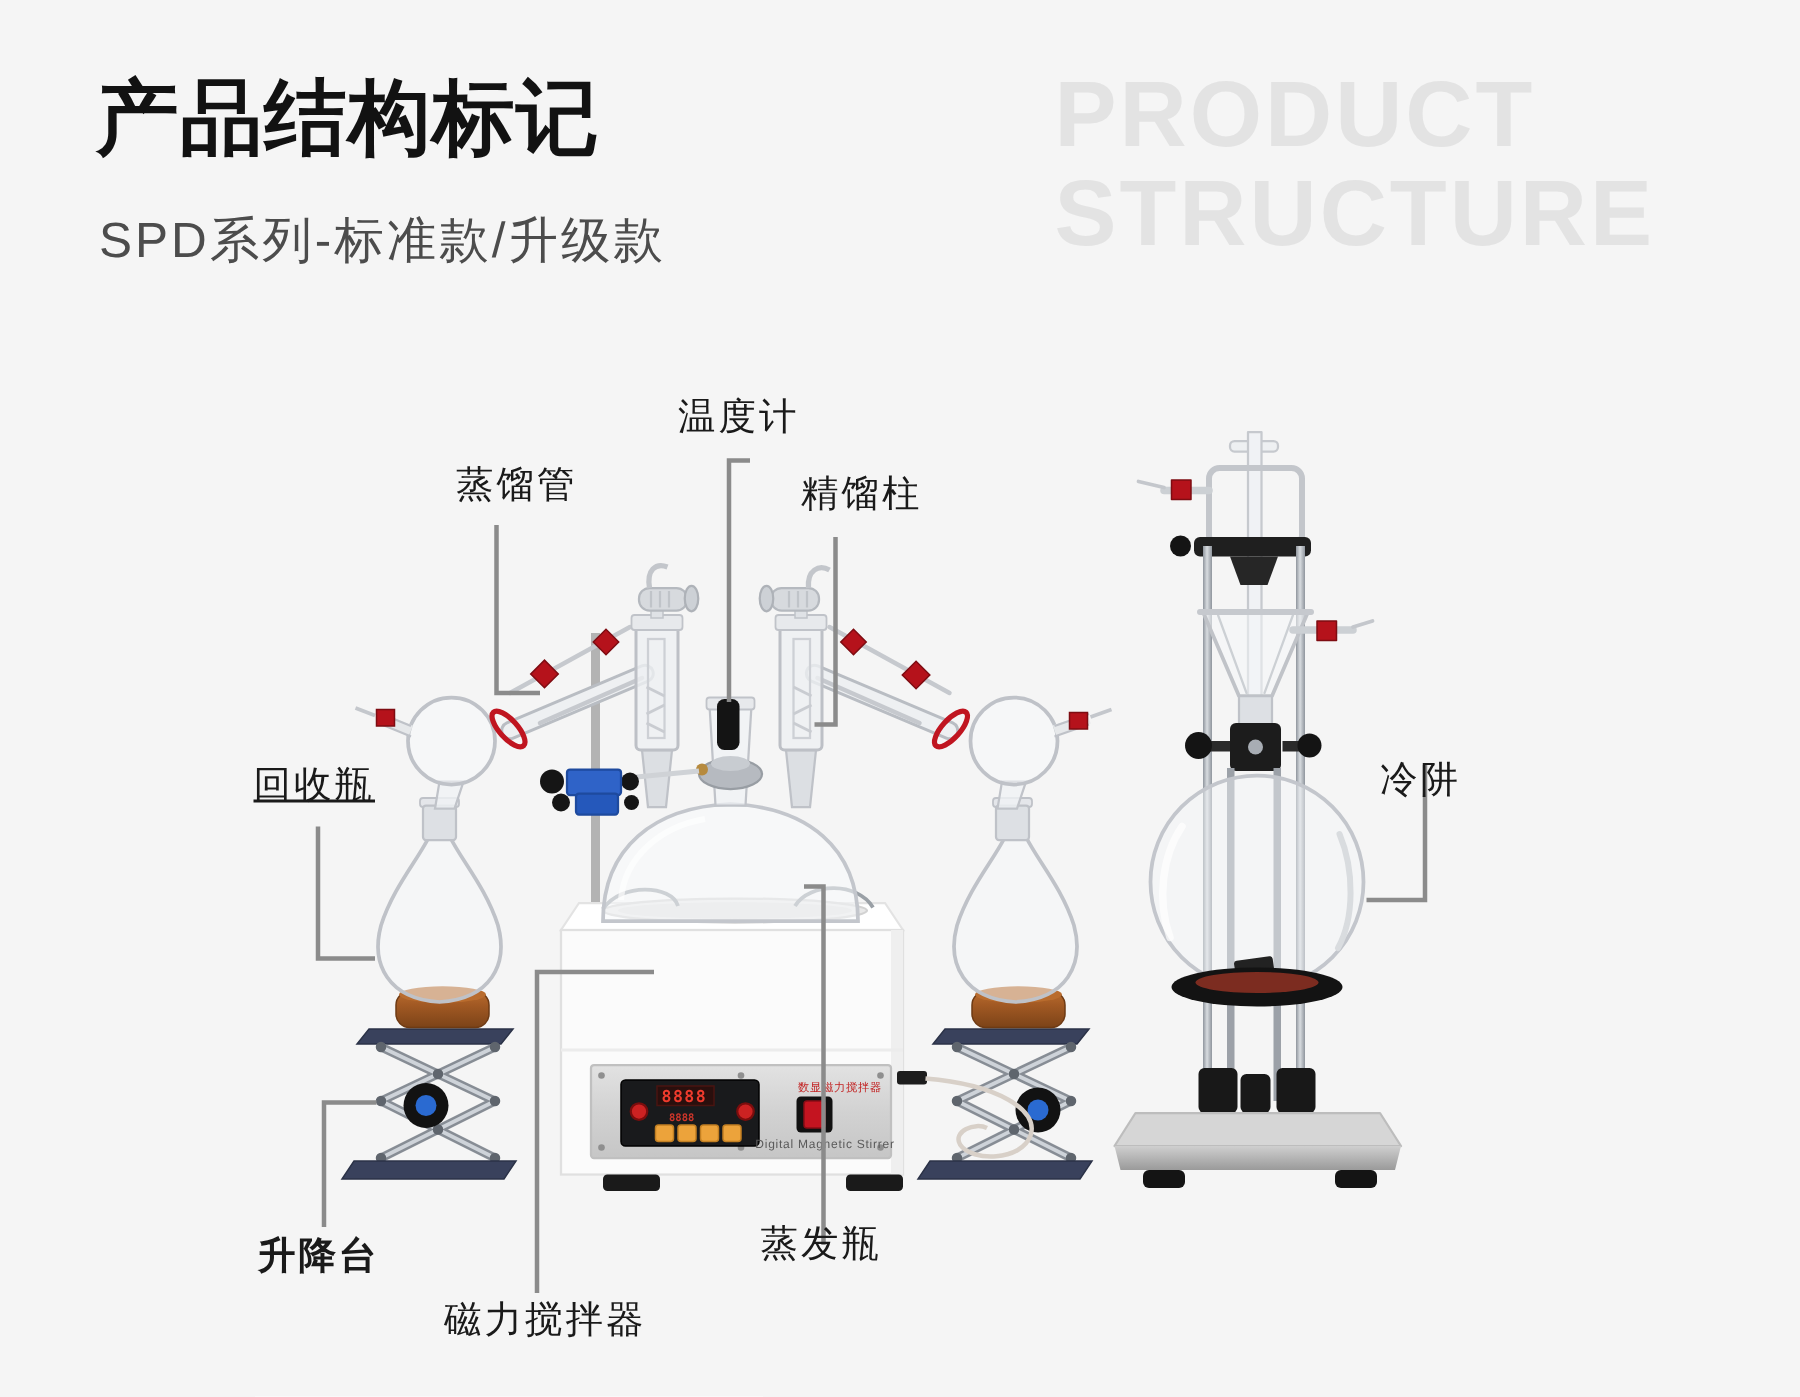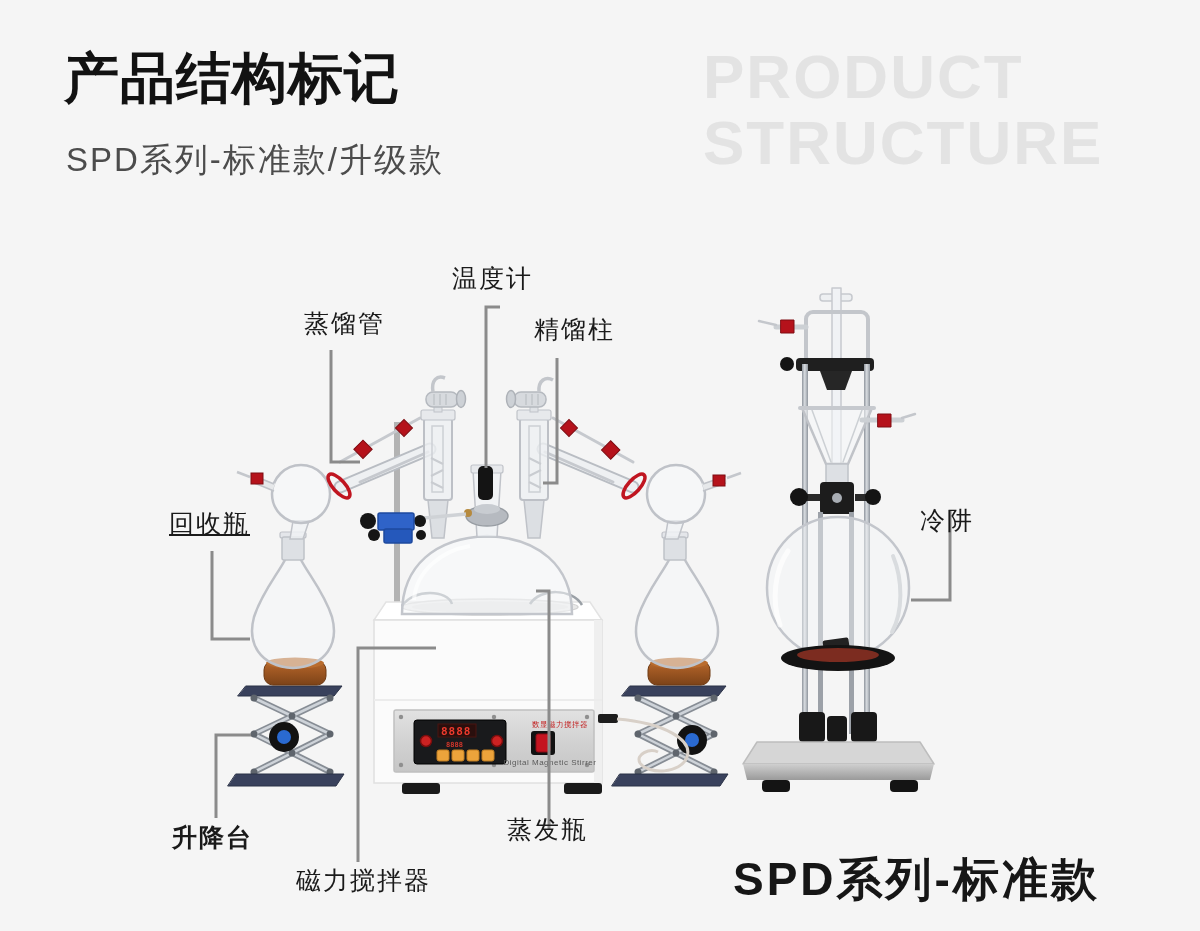--- a/index.html
+++ b/index.html
@@ -376,14 +376,13 @@
 
   <div class="lbl lbl-thermometer">温度计</div>
   <div class="lbl lbl-distillation-tube">蒸馏管</div>
   <div class="lbl lbl-rectification-column">精馏柱</div>
   <div class="lbl lbl-cold-trap">冷阱</div>
   <div class="lbl lbl-recovery-flask">回收瓶</div>
   <div class="lbl lbl-lifting-platform">升降台</div>
   <div class="lbl lbl-magnetic-stirrer">磁力搅拌器</div>
   <div class="lbl lbl-evaporating-flask">蒸发瓶</div>
 
-  <div class="caption">SPD系列-标准款</div>
 </div>
 
 </body></html>

